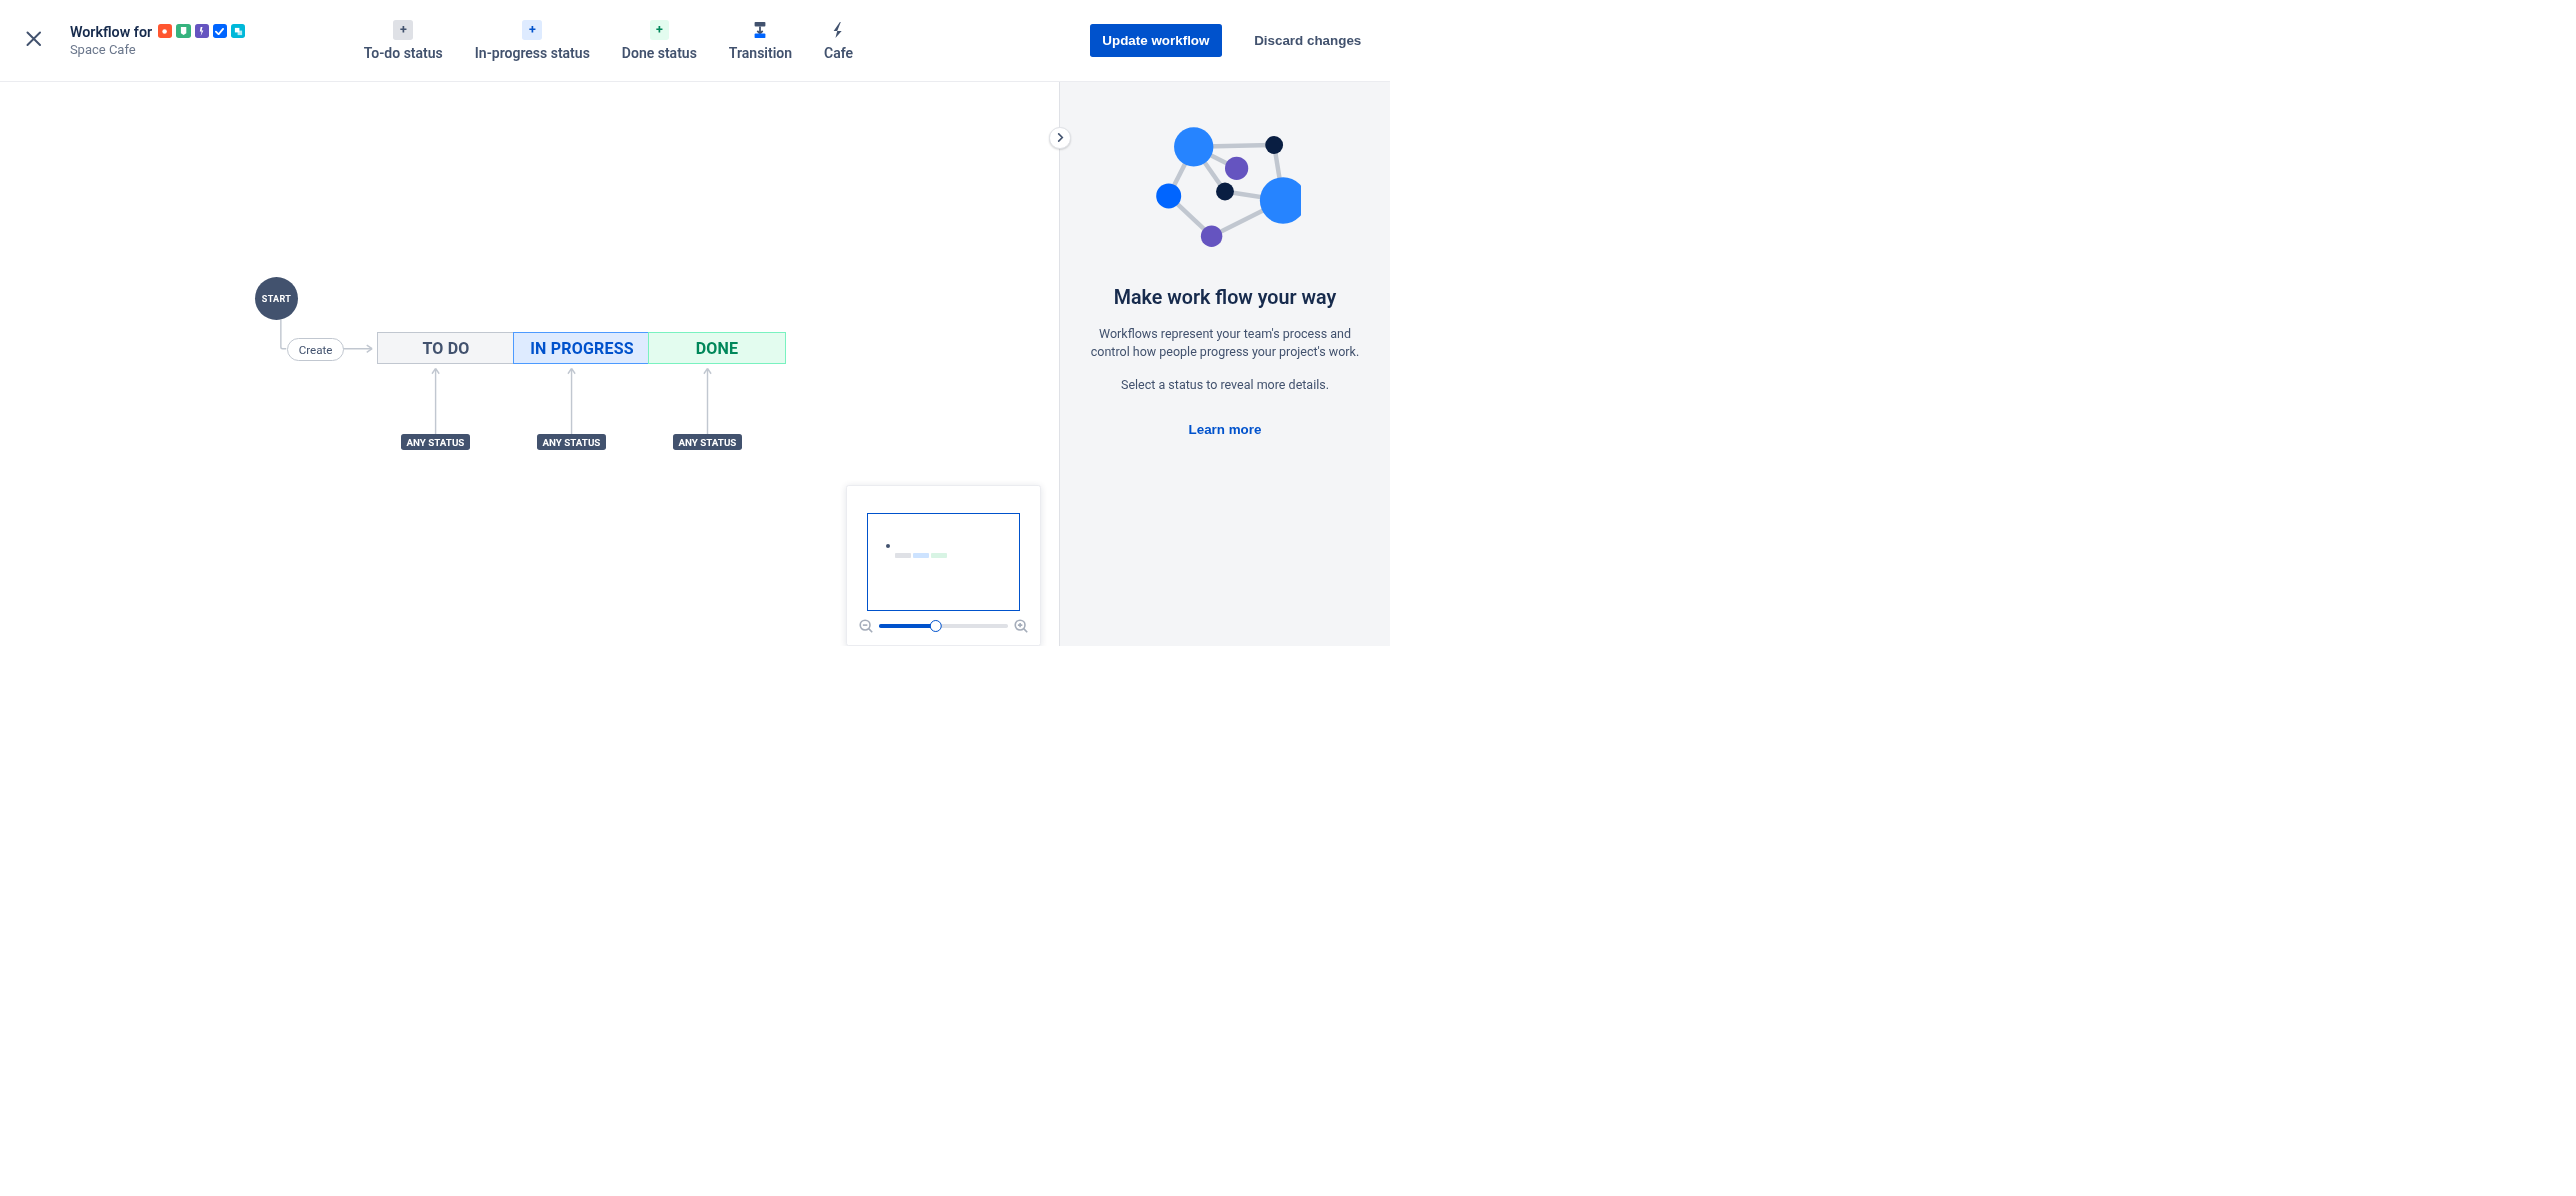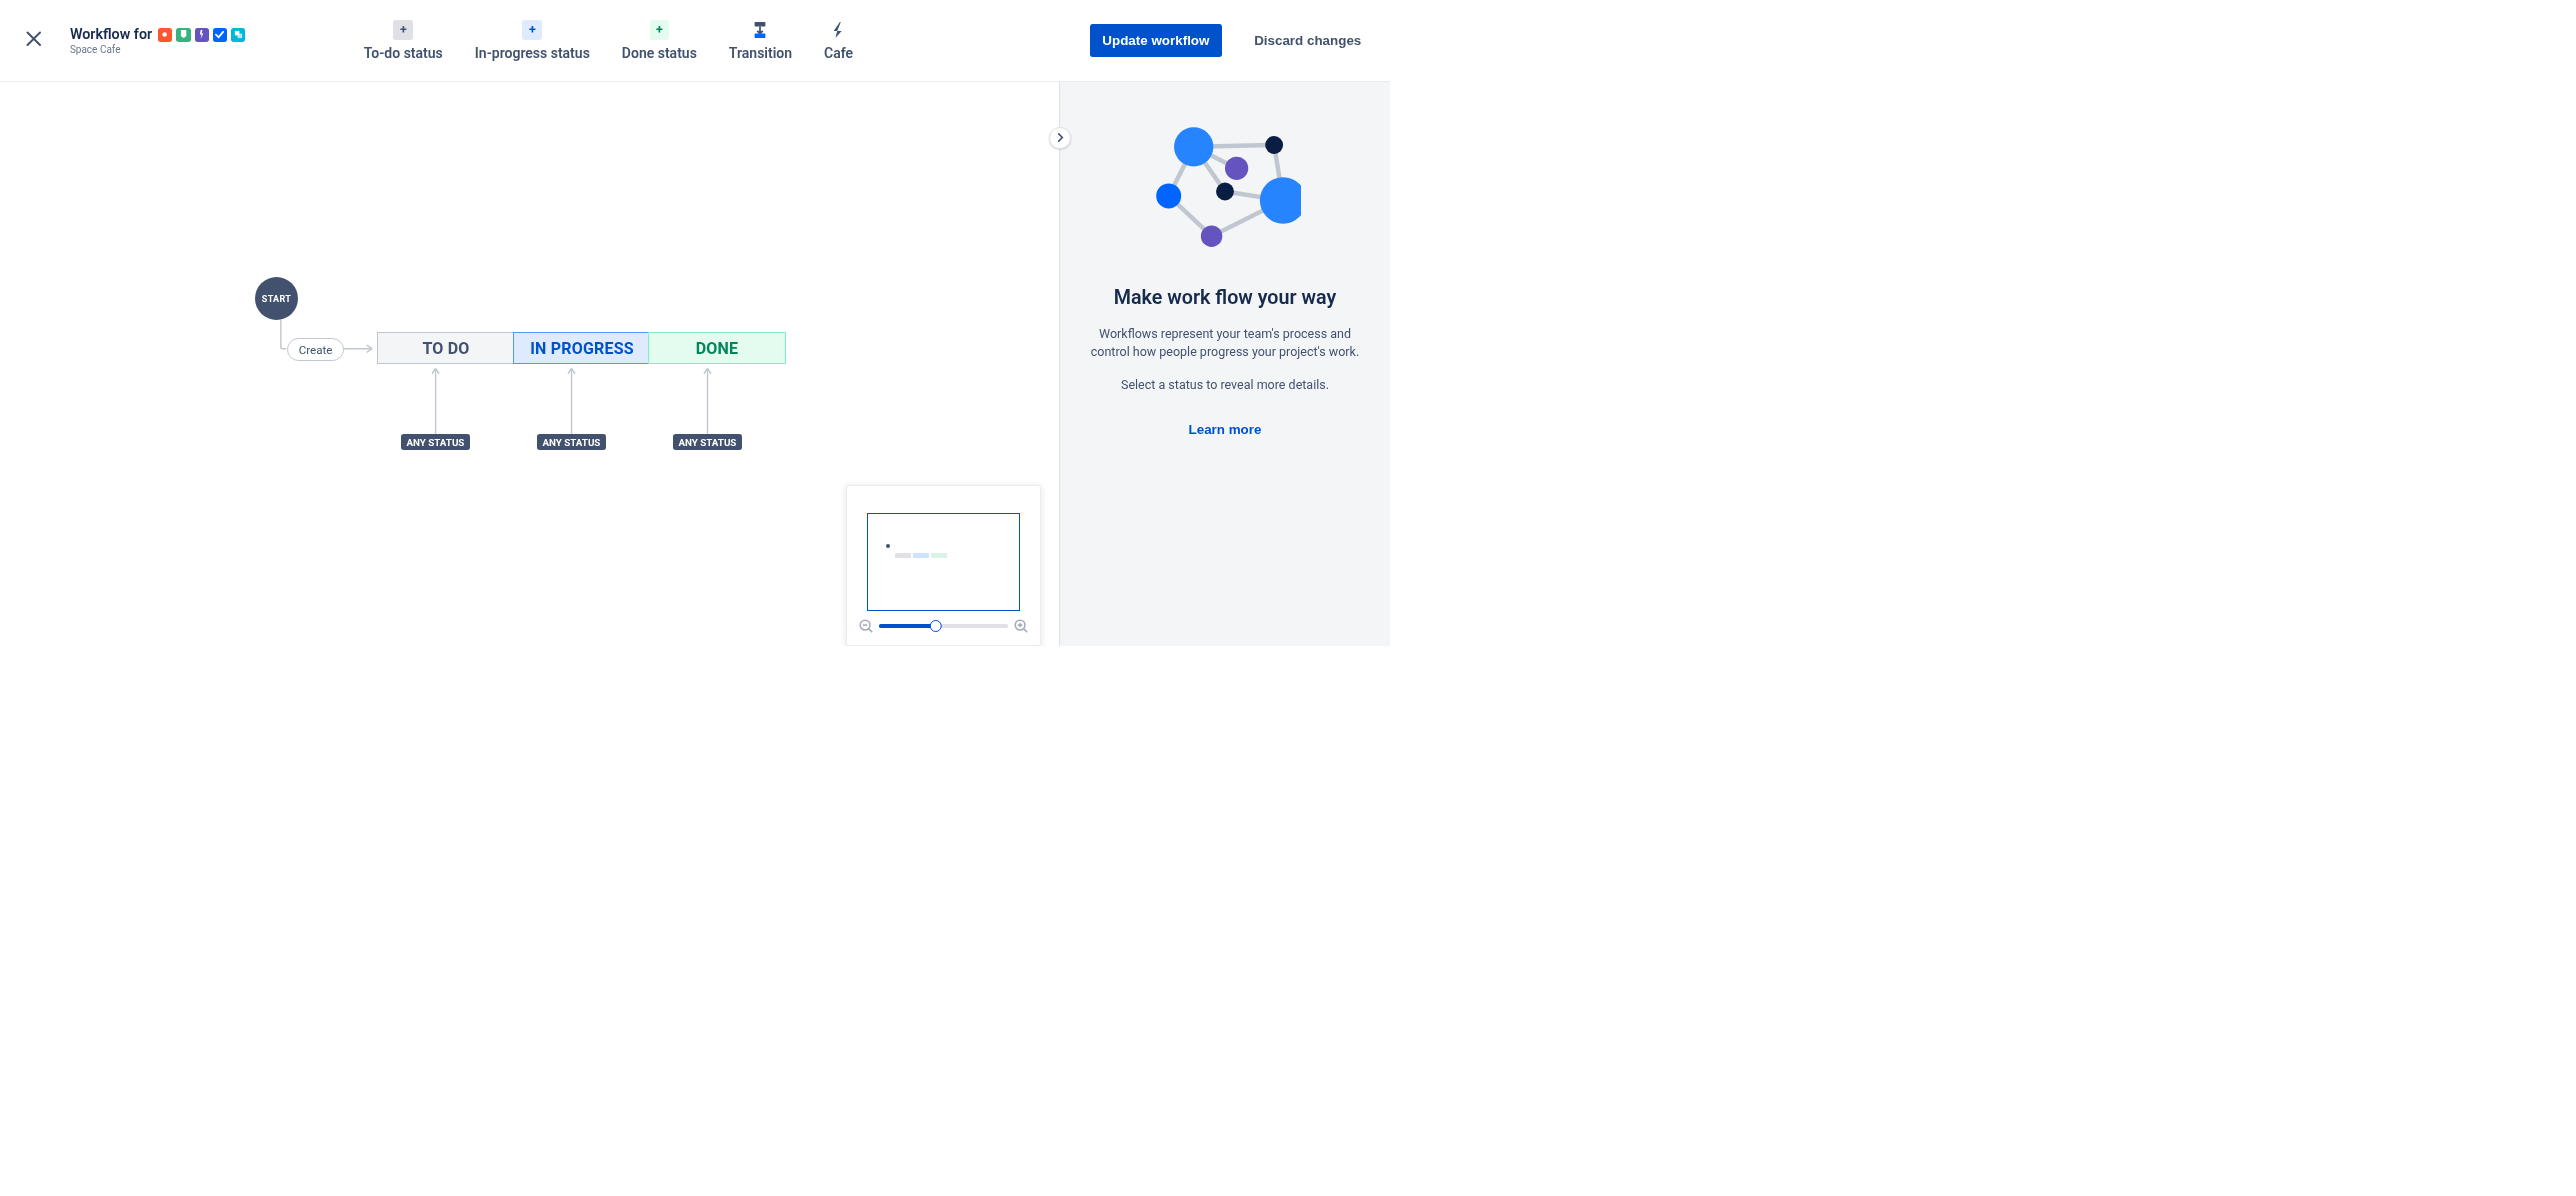--- a/index.html
+++ b/index.html
@@ -24,37 +24,37 @@
       background: none;
       border: none;
       cursor: pointer;
       padding: 7.2px;
       margin-right: 18px;
       color: #42526E;
     }
     .close-btn svg { width: 21.5px; height: 21.5px; }
 
     .title-block { display: flex; flex-direction: column; }
-    .title-line { display: flex; align-items: flex-end; gap: 4px; }
+    .title-line { display: flex; align-items: flex-start; gap: 4px; }
     .title-text { font-size: 14.3px; font-weight: 600; color: #172B4D; margin-right: 1.8px; }
     .mini-icon {
       width: 14.3px; height: 14.3px;
       border-radius: 2.7px;
       display: inline-flex;
       align-items: center;
       justify-content: center;
       color: #fff;
       font-size: 9px;
     }
     .mini-icon.red { background:#FF5630; }
     .mini-icon.green { background:#36B37E; }
     .mini-icon.purple { background:#6554C0; }
     .mini-icon.blue { background:#0065FF; }
     .mini-icon.lightblue { background:#00B8D9; }
-    .subtitle { font-size: 10px; color: #6B778C; margin-top: 1.8px; }
+    .subtitle { font-size: 13px; color: #6B778C; margin-top: 1.8px; }
 
     .toolbar {
       display: flex;
       gap: 32px;
       margin: 0 auto;
     }
     .tool-item {
       display: flex;
       flex-direction: column;
       align-items: center;

